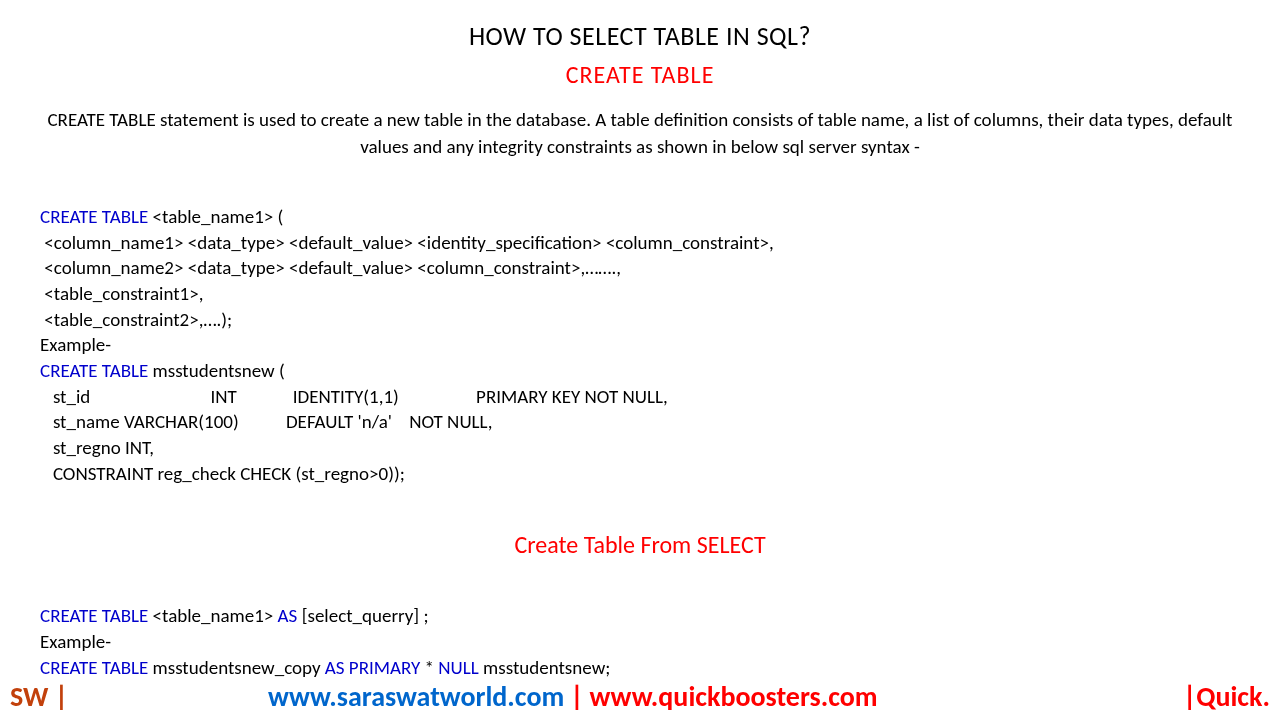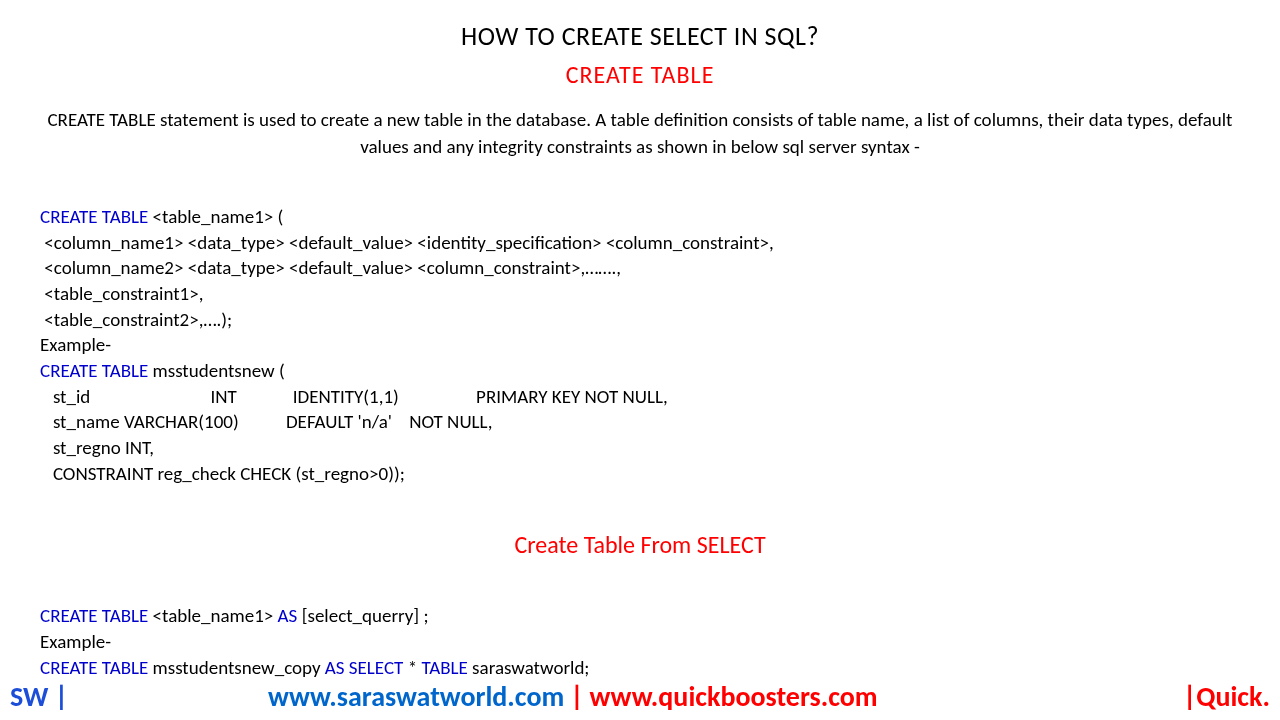--- a/index.html
+++ b/index.html
@@ -55,52 +55,52 @@
     position: absolute;
     bottom: 6px;
     left: 0;
     right: 0;
     padding: 0 10px;
     display: flex;
     align-items: baseline;
     font-size: 28px;
     font-weight: bold;
   }
-  .footer .sw { color: #1d4ed8; margin-top: 25px; }
+  .footer .sw { color: #c2410c; margin-top: 25px; }
   .footer .spacer { flex: 0 0 200px; }
   .footer .url1 { color: #0066cc; margin-top: 32px; }
   .footer .sep { color: #ff0000; margin: 0 6px; }
   .footer .url2 { color: #ff0000; text-align: right; }
   .footer .right { margin-left: auto; color: #ff0000; margin-top: 7px; }
 </style>
 </head>
 <body>
 
 <div class="content">
-  <div class="title">HOW TO CREATE SELECT IN SQL?</div>
+  <div class="title">HOW TO SELECT TABLE IN SQL?</div>
   <div class="subtitle">CREATE TABLE</div>
   <div class="description">CREATE TABLE statement is used to create a new table in the database. A table definition consists of table name, a list of columns, their data types, default values and any integrity constraints as shown in below sql server syntax -</div>
 
   <div class="code-block"><span class="kw">CREATE TABLE </span><span>&lt;table_name1&gt; (</span>
 <span> &lt;column_name1&gt; &lt;data_type&gt; &lt;default_value&gt; &lt;identity_specification&gt; &lt;column_constraint&gt;,</span>
 <span> &lt;column_name2&gt; &lt;data_type&gt; &lt;default_value&gt; &lt;column_constraint&gt;,…….,</span>
 <span> &lt;table_constraint1&gt;,</span>
 <span> &lt;table_constraint2&gt;,….);</span>
 <span>Example-</span>
 <span class="kw">CREATE TABLE </span><span>msstudentsnew (</span>
 <span>   st_id                            INT             IDENTITY(1,1)                  PRIMARY KEY NOT NULL,</span>
 <span>   st_name VARCHAR(100)           DEFAULT 'n/a'    NOT NULL,</span>
 <span>   st_regno INT,</span>
 <span>   CONSTRAINT reg_check CHECK (st_regno&gt;0));</span></div>
 
   <div class="subtitle2">Create Table From SELECT</div>
 
   <div class="code-block"><span class="kw">CREATE TABLE </span><span>&lt;table_name1&gt; </span><span class="kw">AS </span><span>[select_querry] ;</span>
 <span>Example-</span>
-<span class="kw">CREATE TABLE </span><span>msstudentsnew_copy </span><span class="kw">AS SELECT </span><span>* </span><span class="kw">TABLE </span><span>saraswatworld;</span></div>
+<span class="kw">CREATE TABLE </span><span>msstudentsnew_copy </span><span class="kw">AS PRIMARY </span><span>* </span><span class="kw">NULL </span><span>msstudentsnew;</span></div>
 </div>
 
 <div class="footer">
   <span class="sw">SW |</span>
   <span class="spacer"></span>
   <span class="url1">www.saraswatworld.com</span>
   <span class="sep"> | </span>
   <span class="url2">www.quickboosters.com</span>
   <span class="right">|Quick.</span>
 </div>

